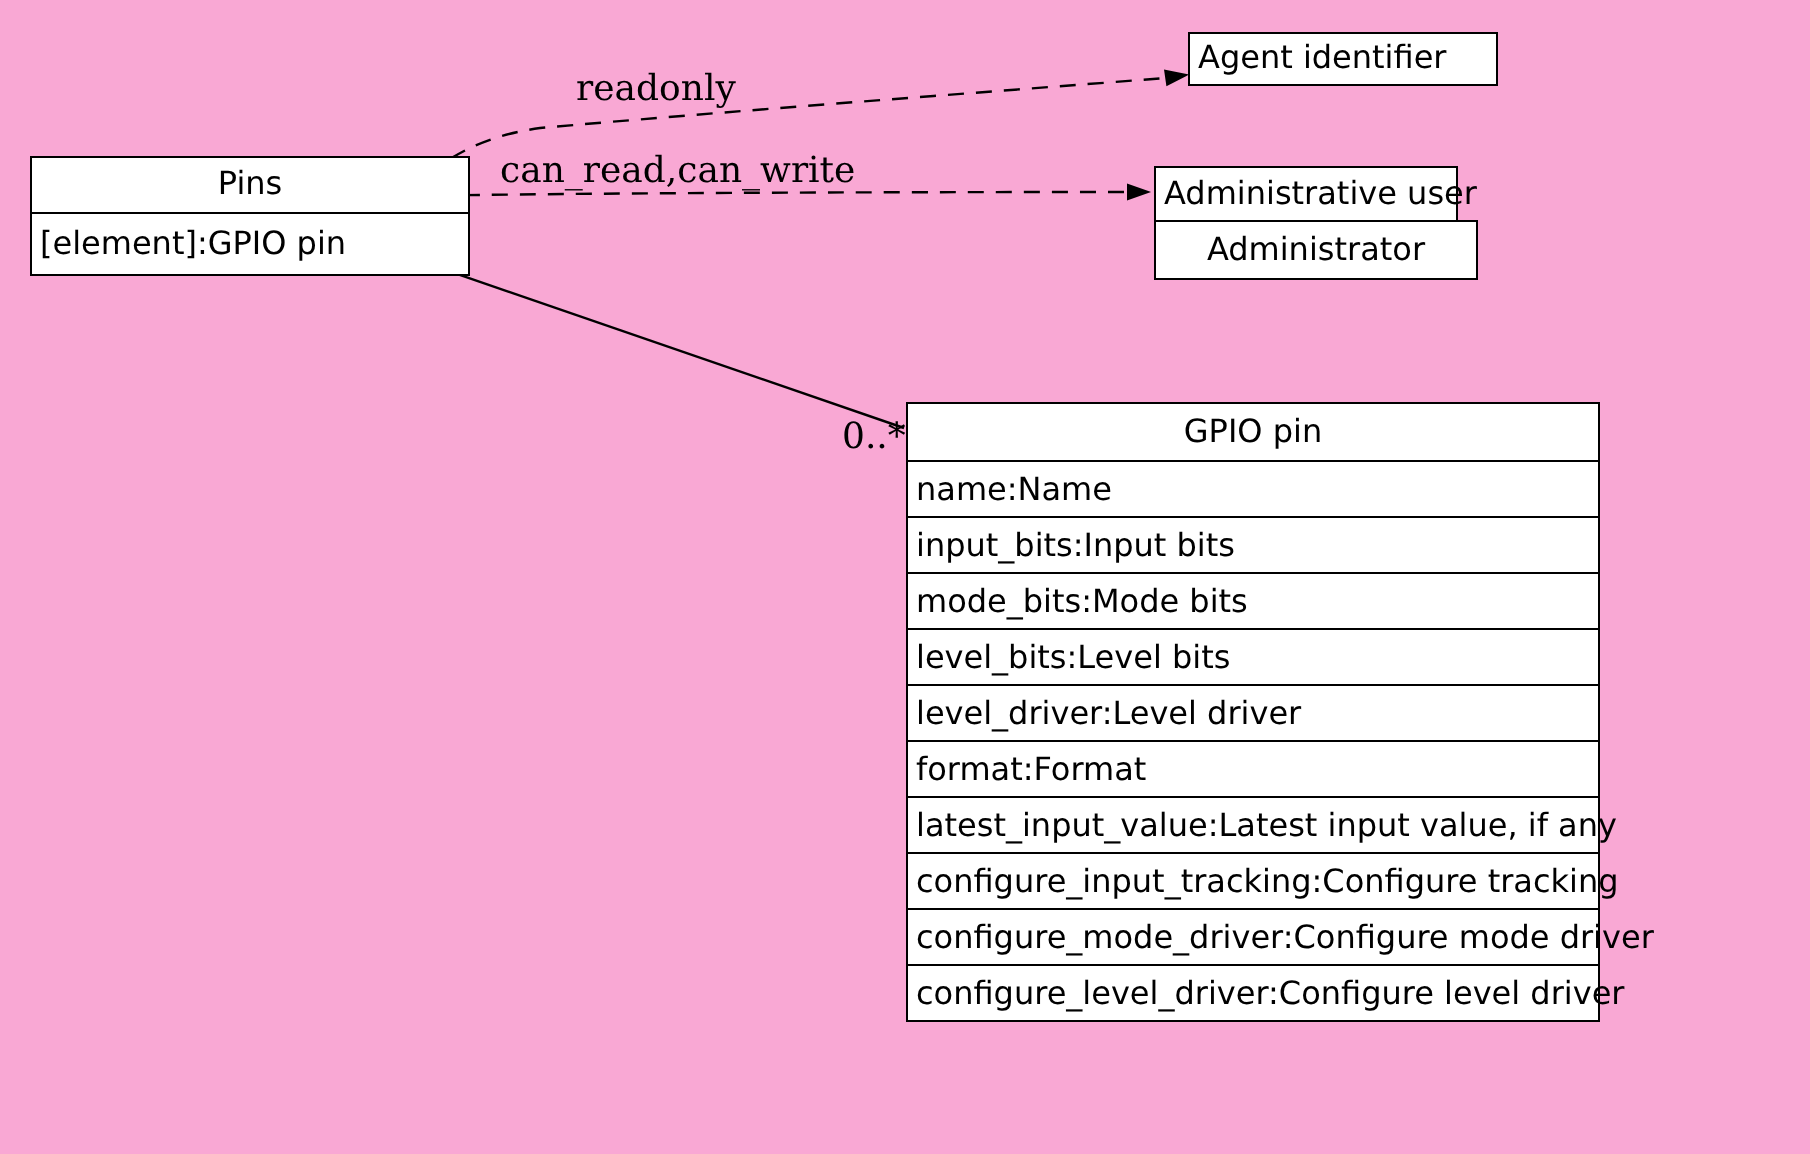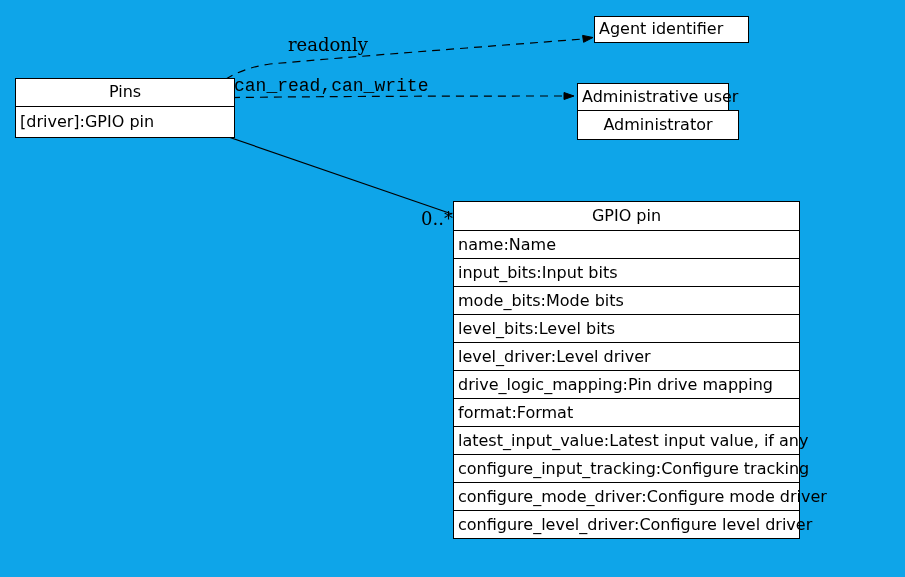--- a/index.html
+++ b/index.html
@@ -4,21 +4,21 @@
 <style>
   html, body {
     margin: 0;
     padding: 0;
     background: #ffffff;
   }
   .canvas {
     position: relative;
     width: 905px;
     height: 577px;
-    background: #0ea5e9;
+    background: #f9a8d4;
     font-family: "DejaVu Sans", sans-serif;
     color: #000000;
     overflow: hidden;
   }
   .edges-layer {
     position: absolute;
     left: 0;
     top: 0;
     width: 905px;
     height: 577px;
@@ -62,21 +62,21 @@
   
   .node-admin-hdr { left: 577px; top: 83px; width: 152px; }
   .node-admin-hdr .cell { height: 26px; line-height: 25px; }
   .node-admin-rows { left: 577px; top: 110px; width: 162px; text-align: center; }
   .node-admin-rows .cell { height: 28px; line-height: 27px; }
   
   .node-gpio { left: 453px; top: 201px; width: 347px; }
   .node-gpio .hdr { height: 28px; line-height: 27px; }
   
   .label-readonly { left: 288px; top: 35px; }
-  .label-canreadwrite { left: 234px; top: 76px; font-family: Liberation Mono, monospace; }
+  .label-canreadwrite { left: 250px; top: 76px; }
   .label-multiplicity { left: 421px; top: 209px; }
 </style>
 </head>
 <body>
 
 <div class="canvas">
 
   <svg class="edges-layer" width="905" height="577" viewBox="0 0 905 577" xmlns="http://www.w3.org/2000/svg">
 
     <path d="M204,97 C222,78 242,68 270,64 C360,56 480,47 583,39" fill="none" stroke="#000000" stroke-width="1.2" stroke-dasharray="8,6"></path>
@@ -88,21 +88,21 @@
     <line x1="219" y1="133.7" x2="452" y2="214" stroke="#000000" stroke-width="1.2"></line>
     <polygon points="204,128.8 210.6,135.7 220.1,134.4 213.4,127.5" fill="#000000" stroke="#000000"></polygon>
   </svg>
 
   <div class="edge-label label-readonly">readonly</div>
   <div class="edge-label label-canreadwrite">can_read,can_write</div>
   <div class="edge-label label-multiplicity">0..*</div>
 
   <div class="node node-pins">
     <div class="cell hdr">Pins</div>
-    <div class="cell">[driver]:GPIO pin</div>
+    <div class="cell">[element]:GPIO pin</div>
   </div>
 
   <div class="node node-agent">
     <div class="cell">Agent identifier</div>
   </div>
 
   <div class="node node-admin-hdr">
     <div class="cell">Administrative user</div>
   </div>
 
@@ -110,21 +110,20 @@
     <div class="cell">Administrator</div>
   </div>
 
   <div class="node node-gpio">
     <div class="cell hdr">GPIO pin</div>
     <div class="cell">name:Name</div>
     <div class="cell">input_bits:Input bits</div>
     <div class="cell">mode_bits:Mode bits</div>
     <div class="cell">level_bits:Level bits</div>
     <div class="cell">level_driver:Level driver</div>
-    <div class="cell">drive_logic_mapping:Pin drive mapping</div>
     <div class="cell">format:Format</div>
     <div class="cell">latest_input_value:Latest input value, if any</div>
     <div class="cell">configure_input_tracking:Configure tracking</div>
     <div class="cell">configure_mode_driver:Configure mode driver</div>
     <div class="cell">configure_level_driver:Configure level driver</div>
   </div>
 
 </div>
 
 </body></html>

